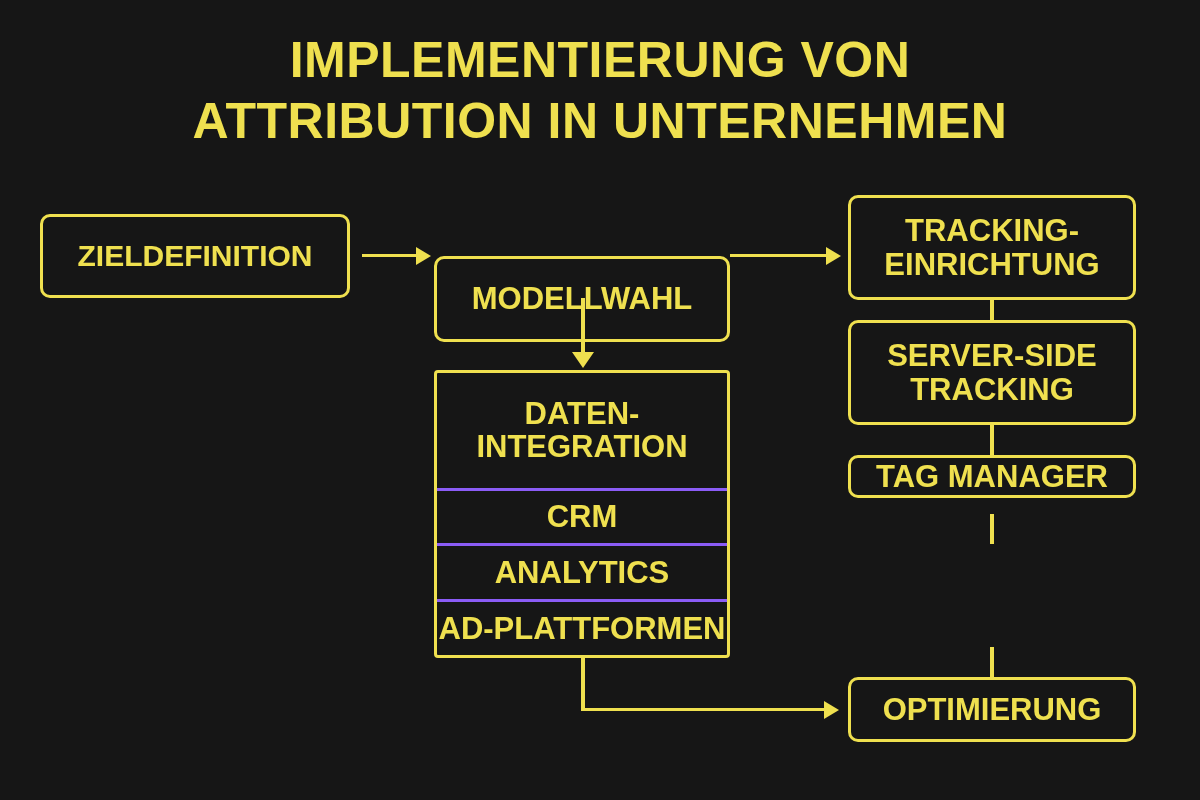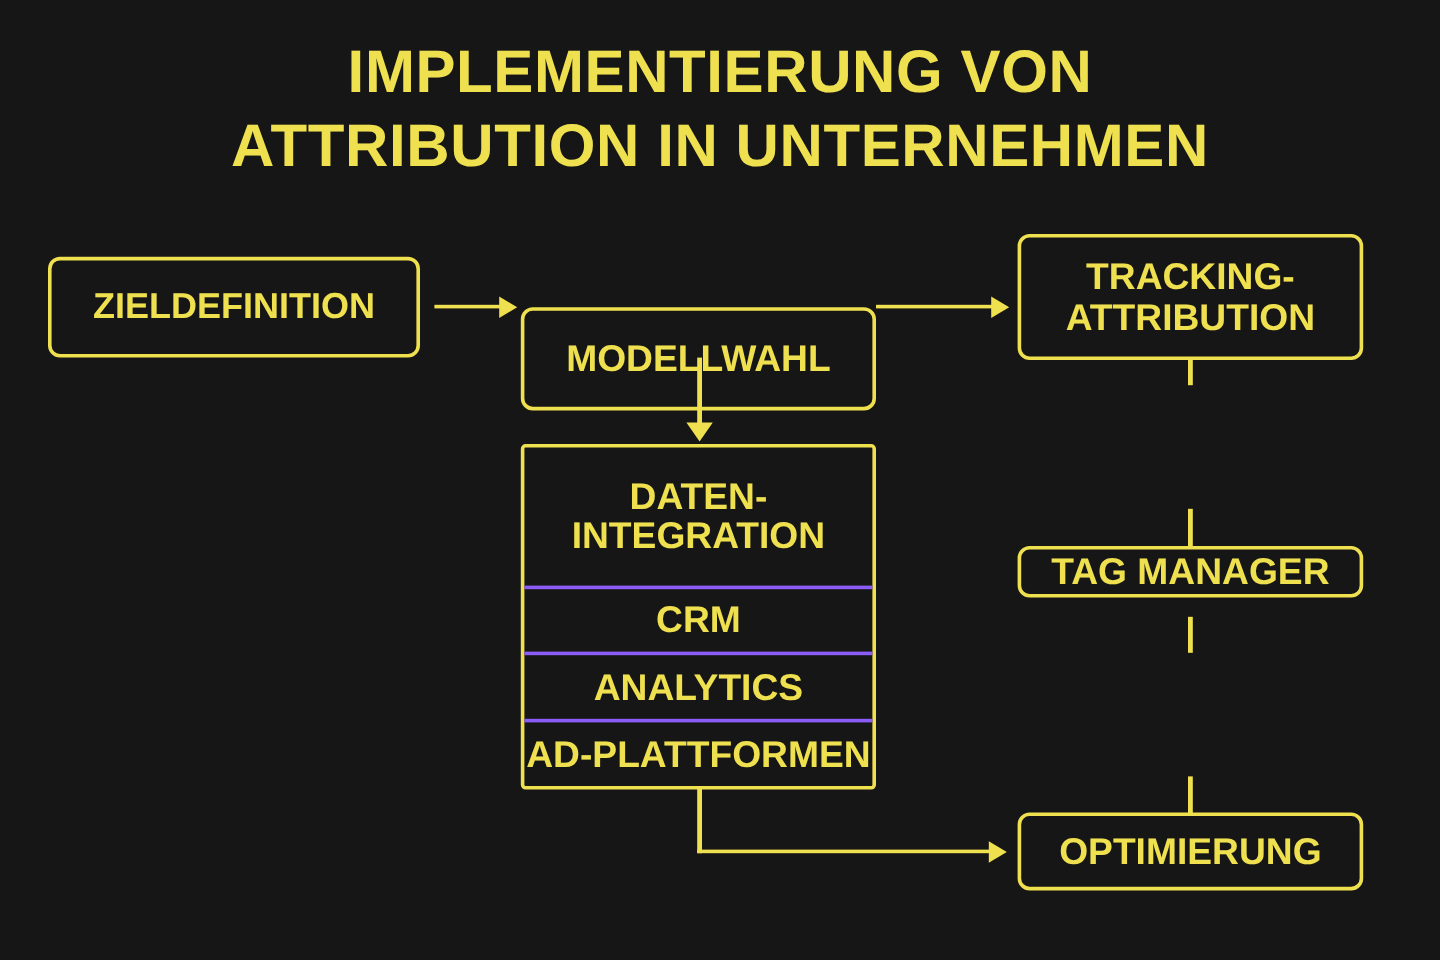--- a/index.html
+++ b/index.html
@@ -143,24 +143,26 @@
     <div class="stack-row">CRM</div>
     <div class="stack-row">ANALYTICS</div>
     <div class="stack-row">AD-PLATTFORMEN</div>
   </div>
 
   <div class="line-v" style="left:581px; top:657px; width:4px; height:54px;"></div>
   <div class="line-h" style="left:581px; top:708px; width:246px;"></div>
   <div class="arrow-head-right" style="left:824px; top:701px;"></div>
 
   <div class="node" style="left:848px; top:195px; width:288px; height:105px; font-size:31px;">TRACKING-
-ATTRIBUTION</div>
+EINRICHTUNG</div>
 
   <div class="line-v" style="left:990px; top:299px; width:4px; height:22px;"></div>
 
+  <div class="node" style="left:848px; top:320px; width:288px; height:105px; font-size:31px;">SERVER-SIDE
+TRACKING</div>
 
   <div class="line-v" style="left:990px; top:424px; width:4px; height:32px;"></div>
 
   <div class="node" style="left:848px; top:455px; width:288px; height:43px; font-size:31px;">TAG MANAGER</div>
 
   <div class="line-v" style="left:990px; top:514px; width:4px; height:30px;"></div>
 
 
   <div class="line-v" style="left:990px; top:647px; width:4px; height:31px;"></div>
 

